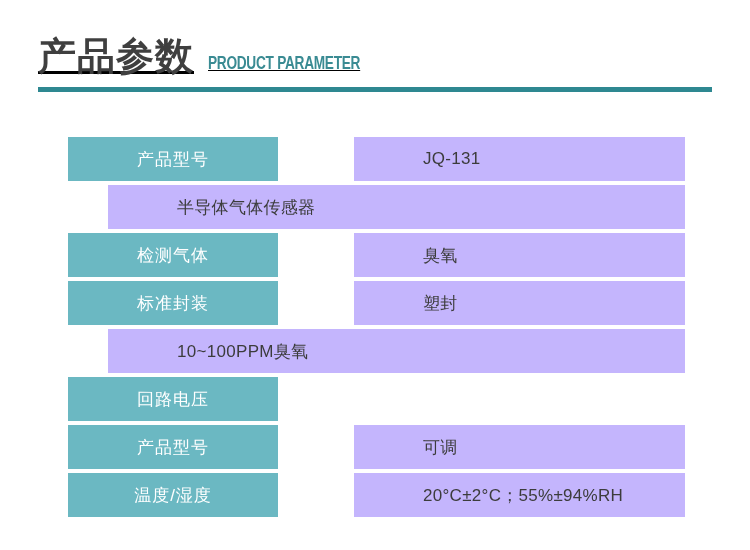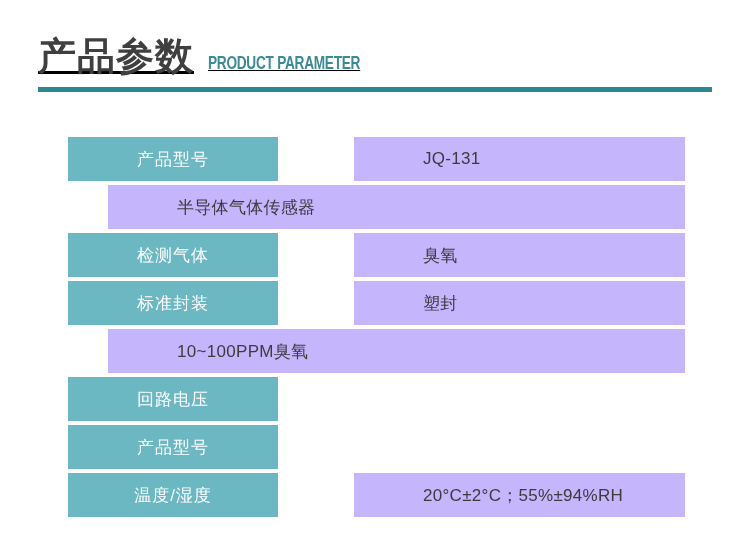--- a/index.html
+++ b/index.html
@@ -148,20 +148,21 @@
     </div>
 
     <div class="spec-row">
       <div class="spec-label">回路电压</div>
       <div class="spec-gap"></div>
     </div>
 
     <div class="spec-row">
       <div class="spec-label">产品型号</div>
       <div class="spec-gap"></div>
+      <div class="spec-value">可调</div>
     </div>
 
     <div class="spec-row">
       <div class="spec-label">温度/湿度</div>
       <div class="spec-gap"></div>
       <div class="spec-value">20°C±2°C；55%±94%RH</div>
     </div>
 
   </div>
 </div>

